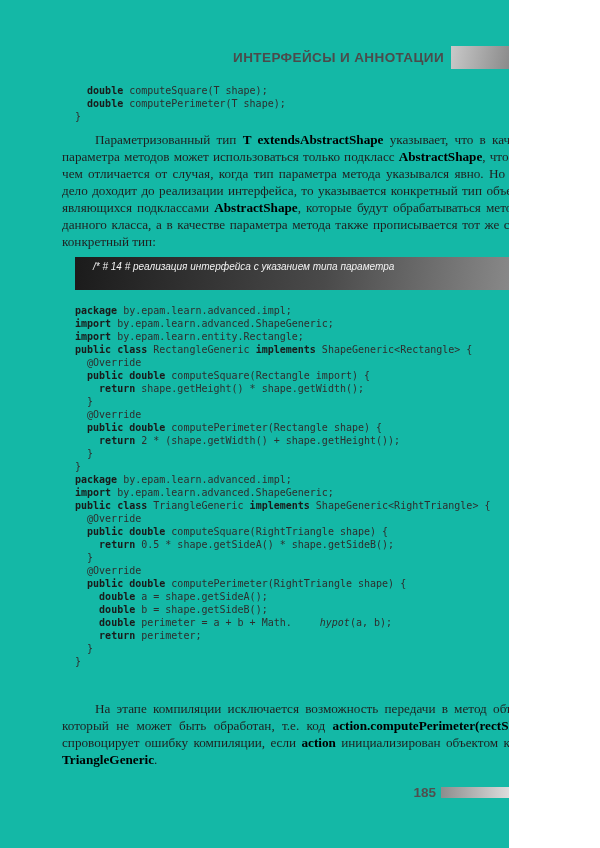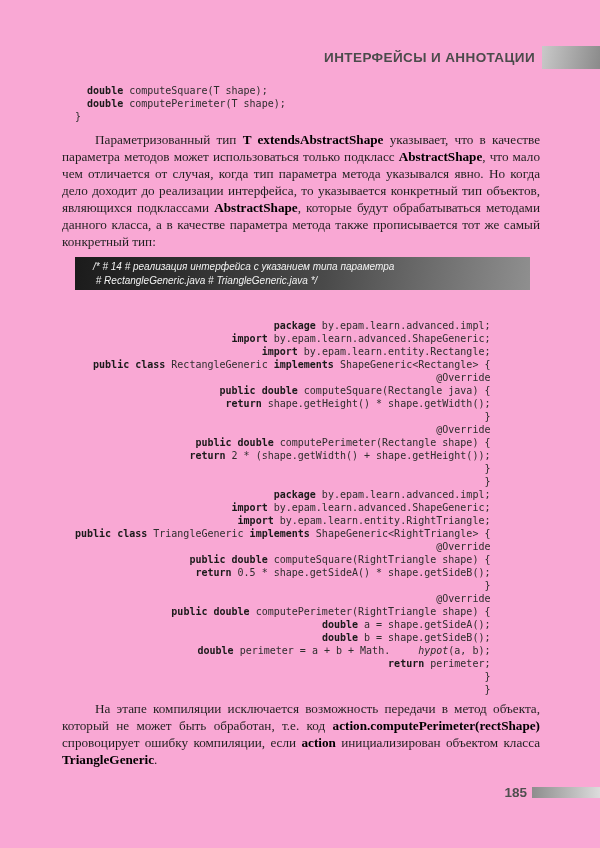--- a/index.html
+++ b/index.html
@@ -1,20 +1,20 @@
 <!DOCTYPE html>
 <html><head>
 <meta charset="utf-8">
 <style>
   * { margin:0; padding:0; box-sizing:border-box; }
   html,body { background:#ffffff; }
   .page {
     position:relative;
-    width:600px; height:848px;
-    background:#f9a8d4;
+    width:509px; height:848px;
+    background:#14b8a6;
     overflow:hidden;
     font-family:"Liberation Serif", serif;
     color:#222222;
   }
   
   .header-title {
     position:absolute; top:50px; right:65px;
     font-family:"Liberation Sans", sans-serif;
     font-weight:bold; font-size:13.5px; letter-spacing:0.4px;
     color:#4b4b4b; white-space:nowrap;
@@ -27,21 +27,21 @@
   }
   
   .code {
     font-family:"DejaVu Sans Mono", monospace;
     font-size:10px; line-height:13px; color:#2e2e2e;
   }
   .code-line { white-space:pre; }
   .b { font-weight:bold; color:#1a1a1a;margin-top:21px; }
   .i { font-style:italic;margin-left:28px; }
   .top-code { position:absolute; top:84px; left:75px; }
-  .main-code { position:absolute; top:319px; left:75px;text-align:right; }
+  .main-code { position:absolute; top:304px; left:75px; }
   
   .para {
     position:absolute; left:62px; width:478px;
     font-size:13.2px; line-height:17px;
     text-align:justify; text-indent:33px;
     color:#1f1f1f;
   }
   .para .b { color:#000; }
   .para1 { top:131px; }
   .para2 { top:700px; }
@@ -80,40 +80,38 @@
   <div class="code top-code">
       <div class="code-line"><span>  </span><span class="b">double</span><span> computeSquare(T shape);</span></div>
       <div class="code-line"><span>  </span><span class="b">double</span><span> computePerimeter(T shape);</span></div>
       <div class="code-line"><span>}</span></div>
     </div>
 
   <p class="para para1"><span>Параметризованный тип </span><span class="b">T extendsAbstractShape</span><span> указывает, что в качестве параметра методов может использоваться только подкласс </span><span class="b">AbstractShape</span><span>, что мало чем отличается от случая, когда тип параметра метода указывался явно. Но когда дело доходит до реализации интерфейса, то указывается конкретный тип объектов, являющихся подклассами </span><span class="b">AbstractShape</span><span>, которые будут обрабатываться методами данного класса, а в качестве параметра метода также прописывается тот же самый конкретный тип:</span></p>
 
   <div class="banner">
     <div class="banner-line">/* # 14 # реализация интерфейса с указанием типа параметра</div>
-    <div class="banner-line"> # RectangleGeneric.java # TriangleGeneric.java */</div>
   </div>
 
   <div class="code main-code">
       <div class="code-line"><span class="b">package</span><span> by.epam.learn.advanced.impl;</span></div>
       <div class="code-line"><span class="b">import</span><span> by.epam.learn.advanced.ShapeGeneric;</span></div>
       <div class="code-line"><span class="b">import</span><span> by.epam.learn.entity.Rectangle;</span></div>
       <div class="code-line"><span class="b">public class</span><span> RectangleGeneric </span><span class="b">implements</span><span> ShapeGeneric&lt;Rectangle&gt; {</span></div>
       <div class="code-line"><span>  @Override</span></div>
-      <div class="code-line"><span>  </span><span class="b">public double</span><span> computeSquare(Rectangle java) {</span></div>
+      <div class="code-line"><span>  </span><span class="b">public double</span><span> computeSquare(Rectangle import) {</span></div>
       <div class="code-line"><span>    </span><span class="b">return</span><span> shape.getHeight() * shape.getWidth();</span></div>
       <div class="code-line"><span>  }</span></div>
       <div class="code-line"><span>  @Override</span></div>
       <div class="code-line"><span>  </span><span class="b">public double</span><span> computePerimeter(Rectangle shape) {</span></div>
       <div class="code-line"><span>    </span><span class="b">return</span><span> 2 * (shape.getWidth() + shape.getHeight());</span></div>
       <div class="code-line"><span>  }</span></div>
       <div class="code-line"><span>}</span></div>
       <div class="code-line"><span class="b">package</span><span> by.epam.learn.advanced.impl;</span></div>
       <div class="code-line"><span class="b">import</span><span> by.epam.learn.advanced.ShapeGeneric;</span></div>
-      <div class="code-line"><span class="b">import</span><span> by.epam.learn.entity.RightTriangle;</span></div>
       <div class="code-line"><span class="b">public class</span><span> TriangleGeneric </span><span class="b">implements</span><span> ShapeGeneric&lt;RightTriangle&gt; {</span></div>
       <div class="code-line"><span>  @Override</span></div>
       <div class="code-line"><span>  </span><span class="b">public double</span><span> computeSquare(RightTriangle shape) {</span></div>
       <div class="code-line"><span>    </span><span class="b">return</span><span> 0.5 * shape.getSideA() * shape.getSideB();</span></div>
       <div class="code-line"><span>  }</span></div>
       <div class="code-line"><span>  @Override</span></div>
       <div class="code-line"><span>  </span><span class="b">public double</span><span> computePerimeter(RightTriangle shape) {</span></div>
       <div class="code-line"><span>    </span><span class="b">double</span><span> a = shape.getSideA();</span></div>
       <div class="code-line"><span>    </span><span class="b">double</span><span> b = shape.getSideB();</span></div>
       <div class="code-line"><span>    </span><span class="b">double</span><span> perimeter = a + b + Math.</span><span class="i">hypot</span><span>(a, b);</span></div>

